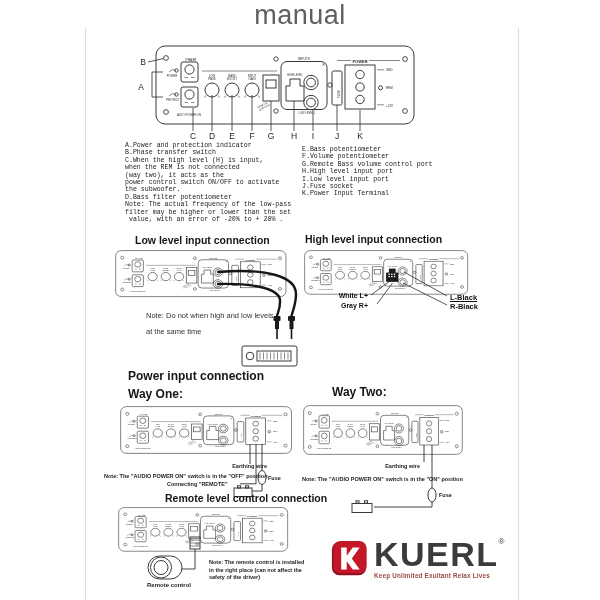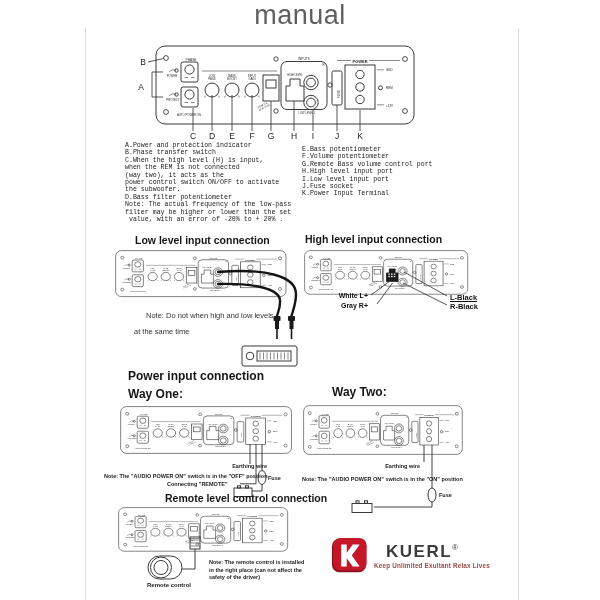--- a/index.html
+++ b/index.html
@@ -15,22 +15,22 @@
   .note{font-size:7.5px;color:#333;}
   .tiny{font-weight:bold;font-size:5.5px;color:#222;}
   .tiny div{line-height:7.6px;}
   .tiny2{font-weight:600;font-size:6px;color:#222;}
   .lbl7{font-weight:bold;font-size:7px;color:#111;}
   .lbl8{font-weight:bold;font-size:7.5px;color:#111;}
   .ra{text-align:right;}
   .edge{width:1px;background:#dcdcdc;}
   
   .logo{display:flex;align-items:center;gap:6px;}
-  .logo-text .brand{font-size:17px;font-weight:800;color:#3b3b3d;letter-spacing:1.5px;
-                    line-height:1;font-family:"Liberation Sans",sans-serif;margin-left:12px;}
+  .logo-text .brand{font-size:34px;font-weight:800;color:#3b3b3d;letter-spacing:1.5px;
+                    line-height:1;font-family:"Liberation Sans",sans-serif;}
   .logo-text .reg{font-size:8px;vertical-align:top;color:#3b3b3d;font-weight:400;}
   .logo-text .tag{font-size:6.3px;color:#9a4a42;margin-top:1px;letter-spacing:.2px;font-weight:bold;}
   
   svg text{font-family:"Liberation Sans",sans-serif;fill:#2a2a2a;}
   .pnl{fill:#fff;stroke:#3a3a3a;stroke-width:1;}
   .pnl2{fill:none;stroke:#3a3a3a;stroke-width:1;}
   .scr{fill:#fff;stroke:#3a3a3a;stroke-width:.9;}
   .ln{stroke:#3a3a3a;stroke-width:.6;fill:none;}
   .wire{stroke:#2c2c2c;stroke-width:.9;fill:none;}
   .cable{stroke:#151515;stroke-width:2.4;fill:none;stroke-linecap:round;}
@@ -291,21 +291,21 @@
   </div>
 
   <div class="abs h1" style="left:135px;top:234px;">Low level input connection</div>
   <div class="abs h1" style="left:305px;top:233px;">High level input connection</div>
   <div class="abs h2" style="left:128px;top:369px;">Power input connection</div>
   <div class="abs h2" style="left:128px;top:387px;">Way One:</div>
   <div class="abs h2" style="left:332px;top:385px;">Way Two:</div>
   <div class="abs h1" style="left:117px;top:492px;margin-left:48px;">Remote level control connection</div>
 
   <div class="abs note" style="left:146px;top:311px;">Note: Do not when high and low levels</div>
-  <div class="abs note" style="left:134px;top:327px;">at the same time</div>
+  <div class="abs note" style="left:146px;top:327px;">at the same time</div>
 
   <div class="abs lbl7 ra" style="left:326px;top:292px;width:42px;">White L+</div>
   <div class="abs lbl7 ra" style="left:326px;top:302px;width:42px;">Gray  R+</div>
   <div class="abs lbl8" style="left:450px;top:293px;text-decoration:underline;">L-Black</div>
   <div class="abs lbl8" style="left:450px;top:302px;">R-Black</div>
 
   <div class="abs tiny ra" style="left:210px;top:463px;width:57px;">Earthing wire</div>
   <div class="abs tiny" style="left:104px;top:473px;">Note: The "AUDIO POWER ON" switch is in the "OFF" position</div>
   <div class="abs tiny" style="left:167px;top:481px;">Connecting  "REMOTE"</div>
   <div class="abs tiny" style="left:268px;top:475px;">Fuse</div>

